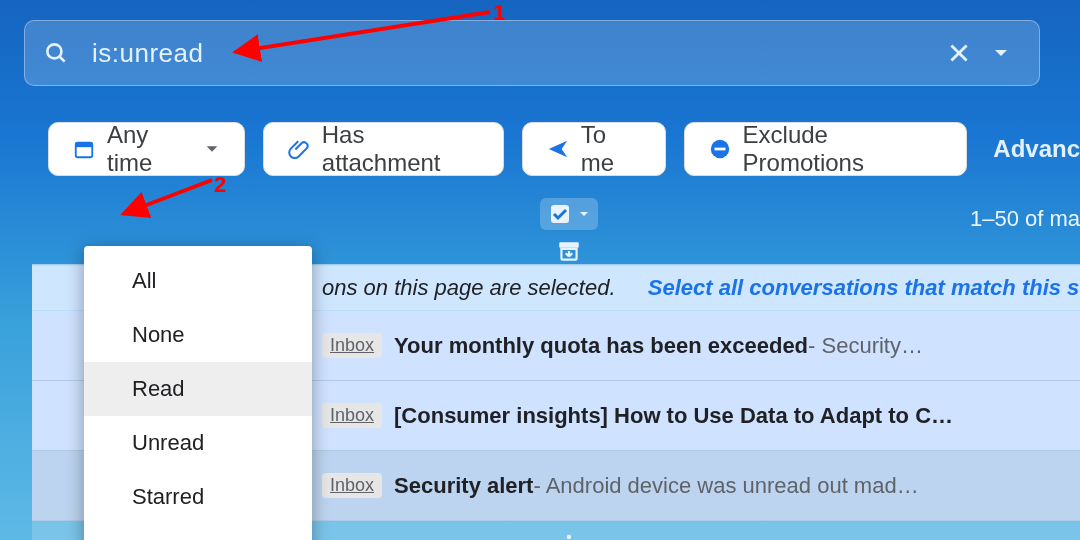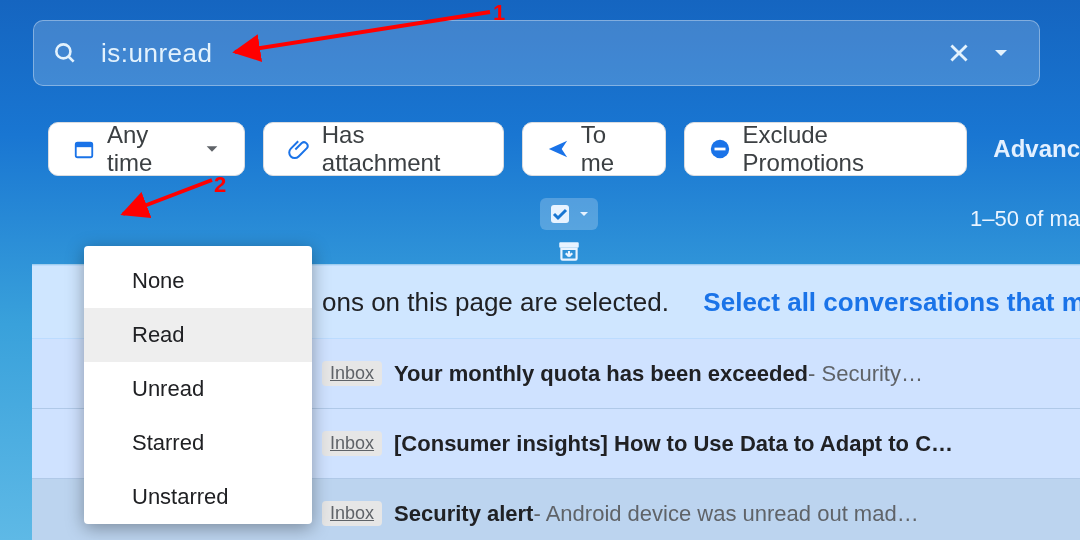--- a/index.html
+++ b/index.html
@@ -4,21 +4,21 @@
 <style>
   * { box-sizing: border-box; margin: 0; padding: 0; font-family: Arial, Helvetica, sans-serif; }
   html, body { width: 1080px; height: 540px; overflow: hidden; }
   body {
     background: linear-gradient(180deg,#1565c0 0%,#1976d2 25%,#39a1db 60%,#5eb9e6 100%);
     position: relative;
   }
 
   
   .search-bar {
-    position: absolute; top: 20px; left: 33px; right: 40px; height: 66px;
+    position: absolute; top: 20px; left: 24px; right: 40px; height: 66px;
     border-radius: 10px;
     background: rgba(255,255,255,0.18);
     box-shadow: 0 0 0 1px rgba(255,255,255,0.35) inset;
     display: flex; align-items: center; padding: 0 18px;
     color: #e3f2fd;
   }
   .search-bar .icon { width: 28px; height: 28px; display:flex;align-items:center;justify-content:center;}
   .search-text {
     flex: 1; font-size: 26px; color: #e3f2fd; margin-left: 22px;
     letter-spacing: .5px;
@@ -67,25 +67,26 @@
     position:absolute; right:0; top:8px; color:#eaf4ff; font-size:22px; white-space:nowrap;
   }
 
   
   .list-area {
     position:absolute; top:264px; left:32px; right:0; bottom:0;
     background: rgba(255,255,255,0.18);
     border-top: 1px solid rgba(255,255,255,0.45);
   }
   .sel-banner {
-    background:#cfe6ff; height:74px;
+    background:#cfe6ff; height:46px;
     display:flex; align-items:center; padding-left: 290px;
-    font-size:26px; color:#202124; gap:10px; white-space:nowrap; overflow:hidden;
+    font-size:22px; color:#202124; gap:10px; white-space:nowrap; overflow:hidden;
     border-top: 1px solid #bcdcff;
     border-bottom: 1px solid #bcdcff;
+    font-style: italic;
   }
   .sel-banner a { color:#1a73e8; font-weight:600; cursor:pointer; }
 
   
   .rows { display:flex; flex-direction:column; }
   .row {
     background:#cfe2ff; height:70px;
     border-bottom:1px solid #b0c9e8;
     display:flex; align-items:center;
     padding-left: 290px;
@@ -280,20 +281,21 @@
     </div>
     <div class="row">
       <span class="badge">Inbox</span>
       <span class="subj">Security alert</span>
       <span class="rest"> - Android device was unread out mad…</span>
     </div>
   </div>
 </div>
 
 <div class="dd-menu">
+  <div class="dd-item">All</div>
   <div class="dd-item">None</div>
   <div class="dd-item hov">Read</div>
   <div class="dd-item">Unread</div>
   <div class="dd-item">Starred</div>
   <div class="dd-item">Unstarred</div>
 </div>
 
 <svg class="anno" width="1080" height="540" style="left:0;top:0">
   <defs>
     <marker id="ah" viewBox="0 0 10 10" refX="9" refY="5" markerWidth="7" markerHeight="7" orient="auto-start-reverse">

